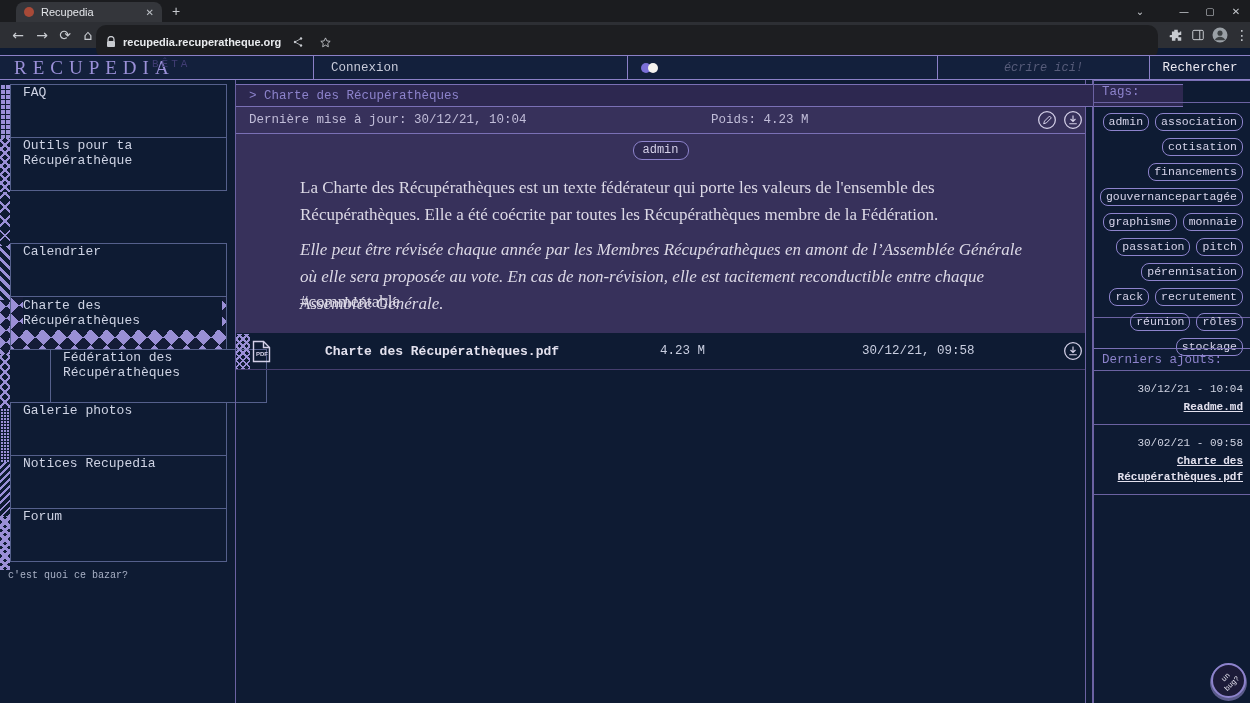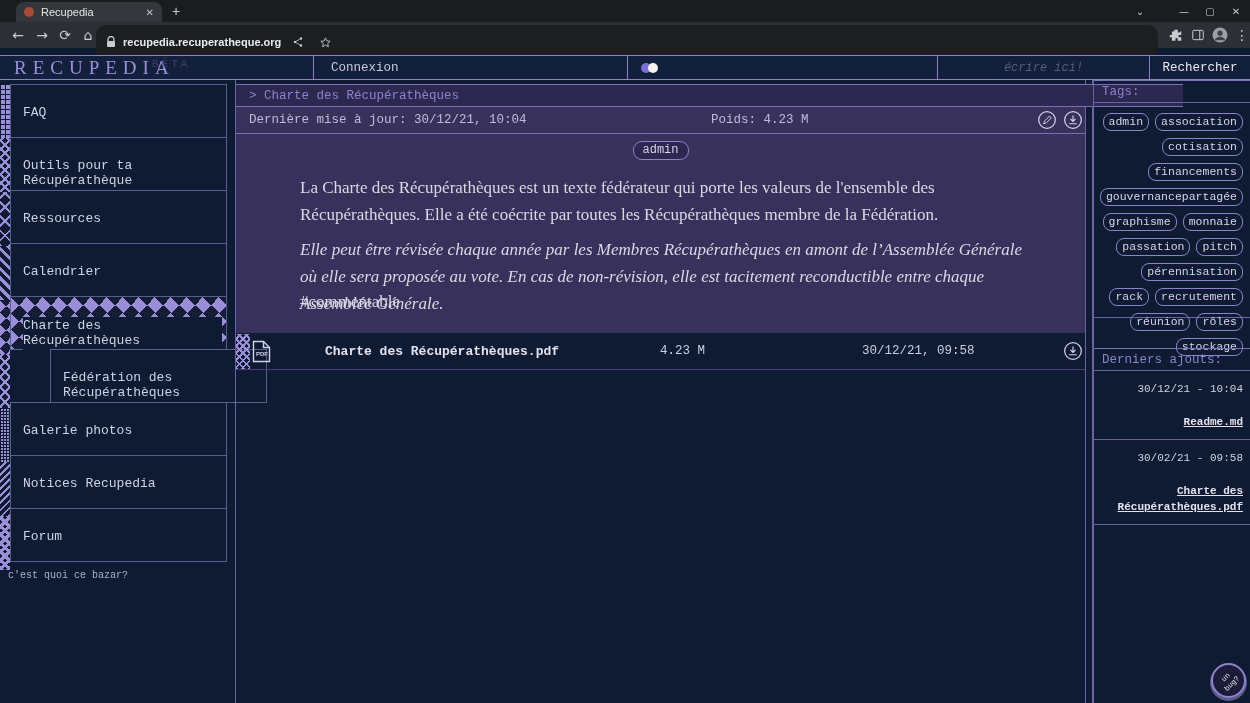--- a/index.html
+++ b/index.html
@@ -41,21 +41,21 @@
   #togglesec{left:627px;width:310px;padding-left:13px;}
   .dot{width:10px;height:10px;border-radius:50%;}
   #searchsec{left:937px;width:212px;}
   #searchsec input{width:100%;background:transparent;border:none;outline:none;color:#d6d3ea;
        font-family:"Liberation Mono",monospace;font-style:italic;font-size:12px;text-align:center;}
   #searchsec input::placeholder{color:#575c7a;}
   #rechercher{left:1149px;width:101px;justify-content:center;color:#eceaf2;font-size:12.5px;cursor:pointer;}
 
   
   .sb-item{position:absolute;left:10px;width:217px;height:54px;border:1px solid #55608c;box-sizing:border-box;
-       color:#ced3e4;font-size:13px;padding:20px 4px 0 12px;cursor:pointer;background:#0e1b33;}
+       color:#ced3e4;font-size:13px;padding:0 4px 0 12px;cursor:pointer;background:#0e1b33;}
   .pat{position:absolute;left:0;width:10px;height:54px;}
   .pat-grid{background:#9a8fd6;background-image:linear-gradient(#0e1b33 1px,transparent 1px),
        linear-gradient(90deg,#0e1b33 1px,transparent 1px);background-size:5px 5px;}
   .pat-cross{background-image:repeating-linear-gradient(45deg,#9a8fd6 0 2px,transparent 2px 6px),
        repeating-linear-gradient(-45deg,#9a8fd6 0 2px,transparent 2px 6px);}
   .pat-lattice{background-image:repeating-linear-gradient(45deg,#9a8fd6 0 2px,transparent 2px 10px),
        repeating-linear-gradient(-45deg,#9a8fd6 0 2px,transparent 2px 10px);}
   .pat-diag{background-image:repeating-linear-gradient(45deg,#9a8fd6 0 3px,transparent 3px 7px);}
   .pat-tri{background:repeating-conic-gradient(from 45deg,#9a8fd6 0 25%,#141c38 0 50%);background-size:12px 12px;}
   .pat-diamond{background-image:repeating-linear-gradient(45deg,#9a8fd6 0 2px,transparent 2px 7px),
@@ -107,21 +107,21 @@
   .rsb-head{position:relative;height:23px;border-top:1px solid #7a70b5;border-bottom:1px solid #6b62a2;
        box-sizing:border-box;display:flex;align-items:center;padding-left:8px;color:#8d83cc;font-size:12.5px;}
   #taglist{position:relative;box-sizing:border-box;height:215px;padding:10px 8px 0 6px;display:flex;
        flex-wrap:wrap;justify-content:flex-end;align-content:flex-start;gap:7px 6px;border-bottom:1px solid #6b62a2;}
   .tagpill{border:1px solid #8d83cc;border-radius:8px;padding:1px 5px 2px 5px;color:#d6d3ea;
        font-size:11.5px;cursor:pointer;white-space:nowrap;}
   #recent-head{margin-top:30px;}
   .entry{position:relative;border-bottom:1px solid #6b62a2;padding:8px 8px 8px 6px;text-align:right;}
   .entry .edate{color:#cfd3e2;font-size:11px;}
   .entry .elink{color:#e3e1ee;font-size:11px;font-weight:bold;text-decoration:underline;cursor:pointer;
-       display:block;margin-top:17px;line-height:1.5;}
+       display:block;margin-top:2px;line-height:1.5;}
 
   
   #bugbtn{position:absolute;left:1211px;top:663px;width:35px;height:35px;border-radius:50%;
        border:2px solid #8d83cc;background:#1c1b38;box-sizing:border-box;display:flex;align-items:center;
        justify-content:center;cursor:pointer;box-shadow:0 2px 0 1px rgba(154,143,214,.55);}
   #bugbtn span{display:block;width:24px;transform:rotate(-45deg);color:#e8e6f2;font-size:7.5px;
        line-height:1.15;text-align:center;}
   svg{display:block;}
 </style>
 </head>
@@ -209,21 +209,20 @@
   <div class="pat pat-lattice" style="top:192px;"></div>
   <div class="pat pat-diag" style="top:246px;"></div>
   <div class="pat pat-tri" style="top:300px;"></div>
   <div class="pat pat-diamond" style="top:354px;"></div>
   <div class="pat pat-dots" style="top:408px;"></div>
   <div class="pat pat-thin" style="top:462px;"></div>
   <div class="pat pat-braid" style="top:516px;"></div>
 
   <div class="sb-item" style="top:84px;"><span class="lbl">FAQ</span></div>
   <div class="sb-item" style="top:137px;"><span class="lbl">Outils pour ta Récupérathèque</span></div>
-  <div class="sb-item" style="top:190px;"><span class="lbl">Ressources</span></div>
   <div class="sb-item" style="top:243px;"><span class="lbl">Calendrier</span></div>
   <div class="sb-item selected" style="top:296px;"><span class="lbl">Charte des Récupérathèques</span></div>
   <div class="sb-item" style="top:349px;margin-left:40px;"><span class="lbl">Fédération des Récupérathèques</span></div>
   <div class="sb-item" style="top:402px;"><span class="lbl">Galerie photos</span></div>
   <div class="sb-item" style="top:455px;"><span class="lbl">Notices Recupedia</span></div>
   <div class="sb-item" style="top:508px;"><span class="lbl">Forum</span></div>
   <div id="sb-footer">c'est quoi ce bazar?</div>
 
   <div class="vline" style="left:235px;"></div>
   <div id="gutter"></div>

